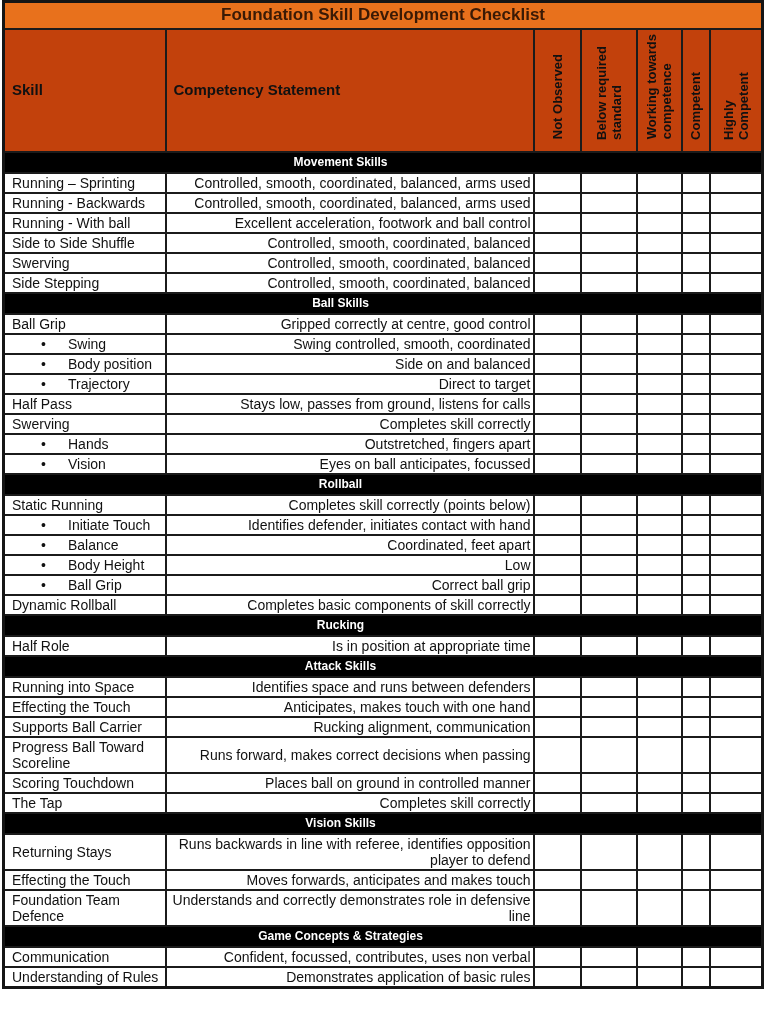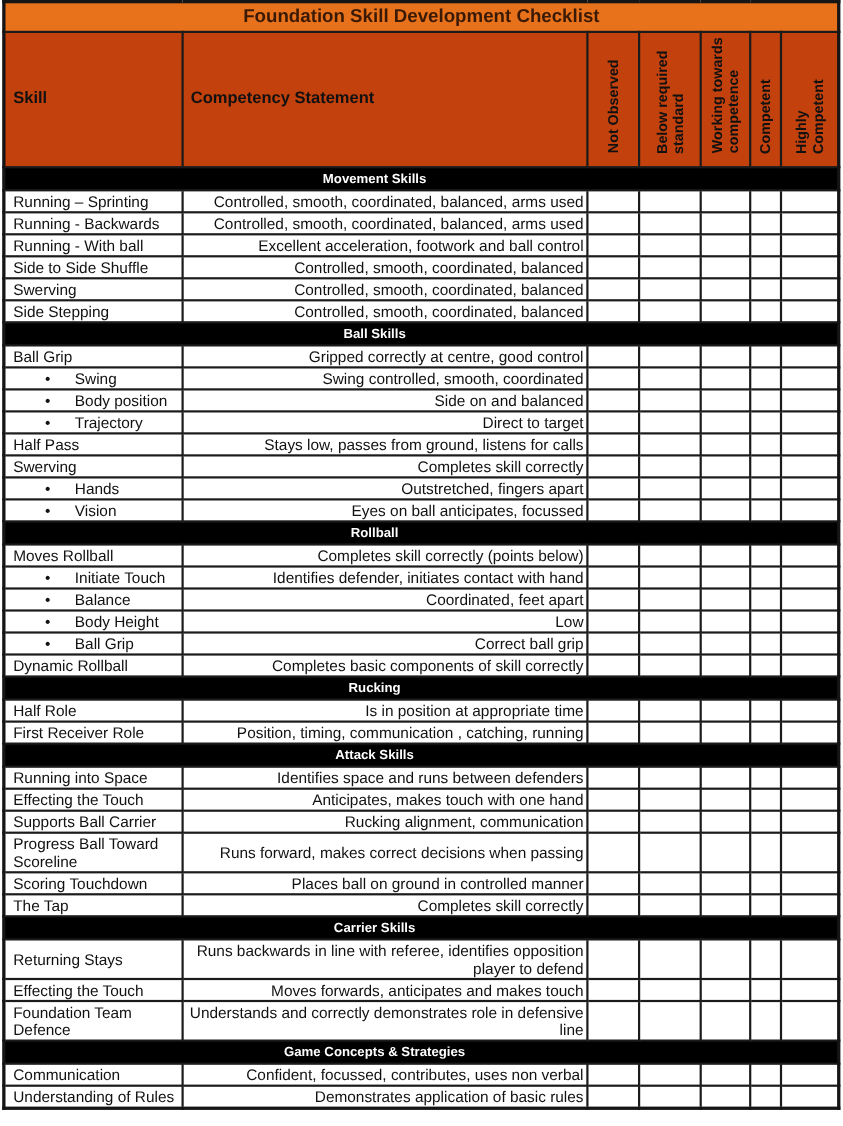--- a/index.html
+++ b/index.html
@@ -242,21 +242,21 @@
     <td class="rating-cell"></td>
     <td class="rating-cell"></td>
     <td class="rating-cell"></td>
   </tr>
 
   <tr class="section-row">
     <td colspan="7">Rollball</td>
   </tr>
 
   <tr>
-    <td class="skill-cell"><span class="skill-label">Moves Rollball</span></td>
+    <td class="skill-cell"><span class="skill-label">Static Running</span></td>
     <td class="stmt-cell">Completes skill correctly (points below)</td>
     <td class="rating-cell"></td>
     <td class="rating-cell"></td>
     <td class="rating-cell"></td>
     <td class="rating-cell"></td>
     <td class="rating-cell"></td>
   </tr>
 
   <tr class="bullet-row">
     <td class="skill-cell"><span class="bullet">•</span><span class="skill-label">Initiate Touch</span></td>
@@ -315,29 +315,20 @@
   <tr>
     <td class="skill-cell"><span class="skill-label">Half Role</span></td>
     <td class="stmt-cell">Is in position at appropriate time</td>
     <td class="rating-cell"></td>
     <td class="rating-cell"></td>
     <td class="rating-cell"></td>
     <td class="rating-cell"></td>
     <td class="rating-cell"></td>
   </tr>
 
-  <tr>
-    <td class="skill-cell"><span class="skill-label">First Receiver Role</span></td>
-    <td class="stmt-cell">Position, timing, communication , catching, running</td>
-    <td class="rating-cell"></td>
-    <td class="rating-cell"></td>
-    <td class="rating-cell"></td>
-    <td class="rating-cell"></td>
-    <td class="rating-cell"></td>
-  </tr>
 
   <tr class="section-row">
     <td colspan="7">Attack Skills</td>
   </tr>
 
   <tr>
     <td class="skill-cell"><span class="skill-label">Running into Space</span></td>
     <td class="stmt-cell">Identifies space and runs between defenders</td>
     <td class="rating-cell"></td>
     <td class="rating-cell"></td>
@@ -390,21 +381,21 @@
     <td class="skill-cell"><span class="skill-label">The Tap</span></td>
     <td class="stmt-cell">Completes skill correctly</td>
     <td class="rating-cell"></td>
     <td class="rating-cell"></td>
     <td class="rating-cell"></td>
     <td class="rating-cell"></td>
     <td class="rating-cell"></td>
   </tr>
 
   <tr class="section-row">
-    <td colspan="7">Carrier Skills</td>
+    <td colspan="7">Vision Skills</td>
   </tr>
 
   <tr>
     <td class="skill-cell"><span class="skill-label">Returning Stays</span></td>
     <td class="stmt-cell">Runs backwards in line with referee, identifies opposition player to defend</td>
     <td class="rating-cell"></td>
     <td class="rating-cell"></td>
     <td class="rating-cell"></td>
     <td class="rating-cell"></td>
     <td class="rating-cell"></td>

